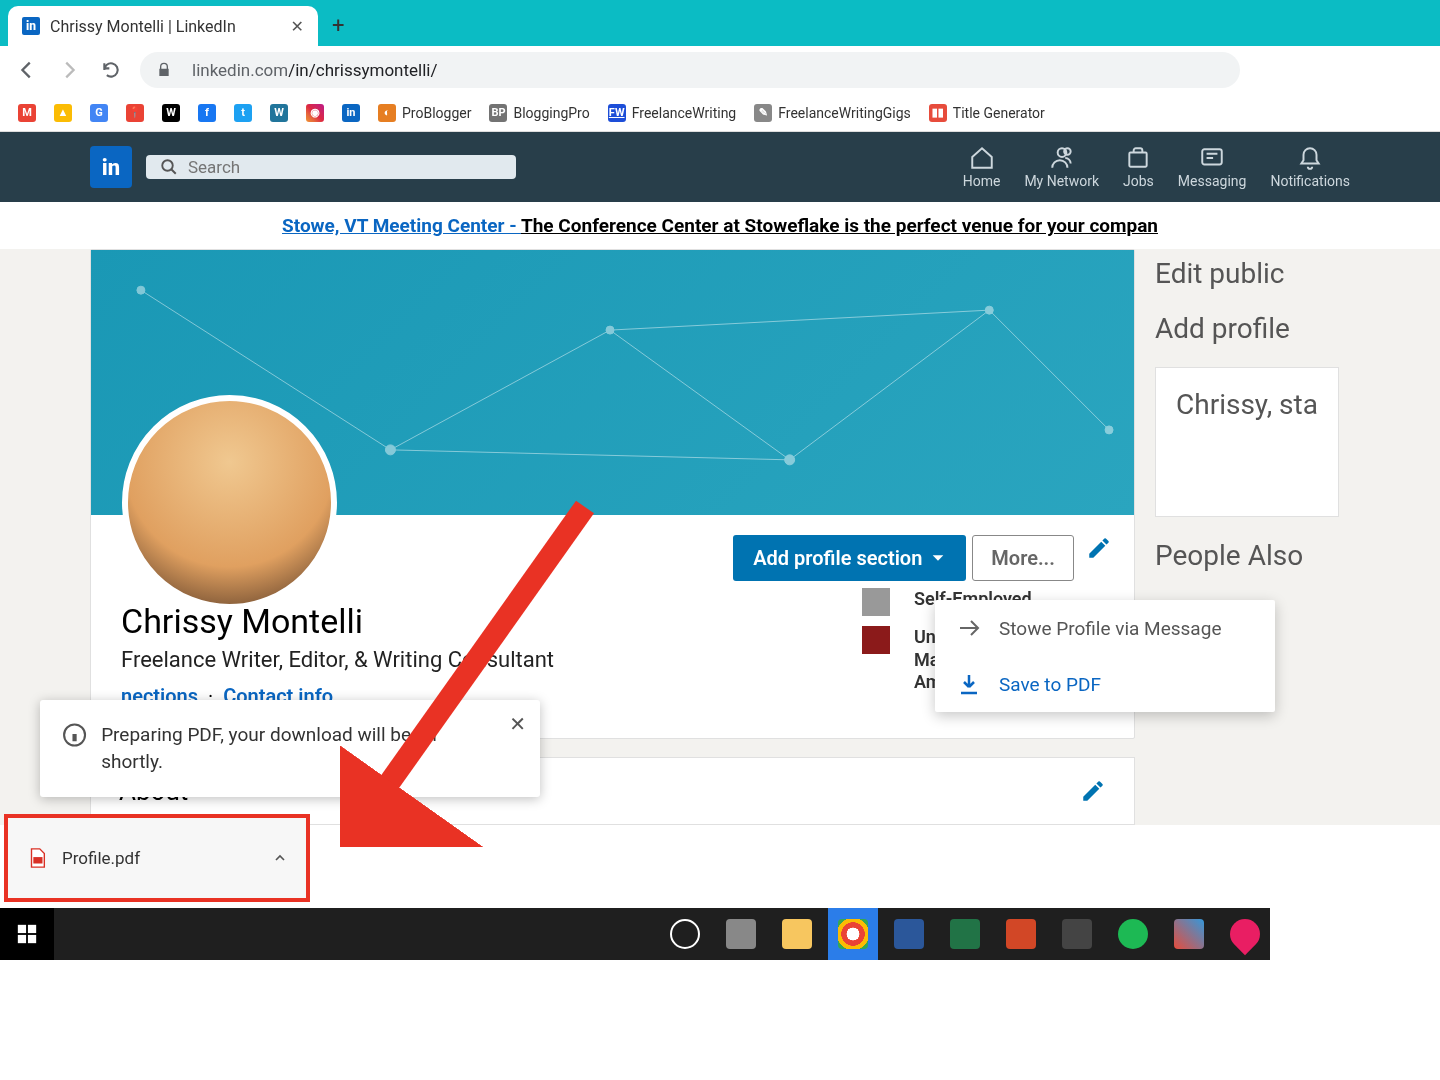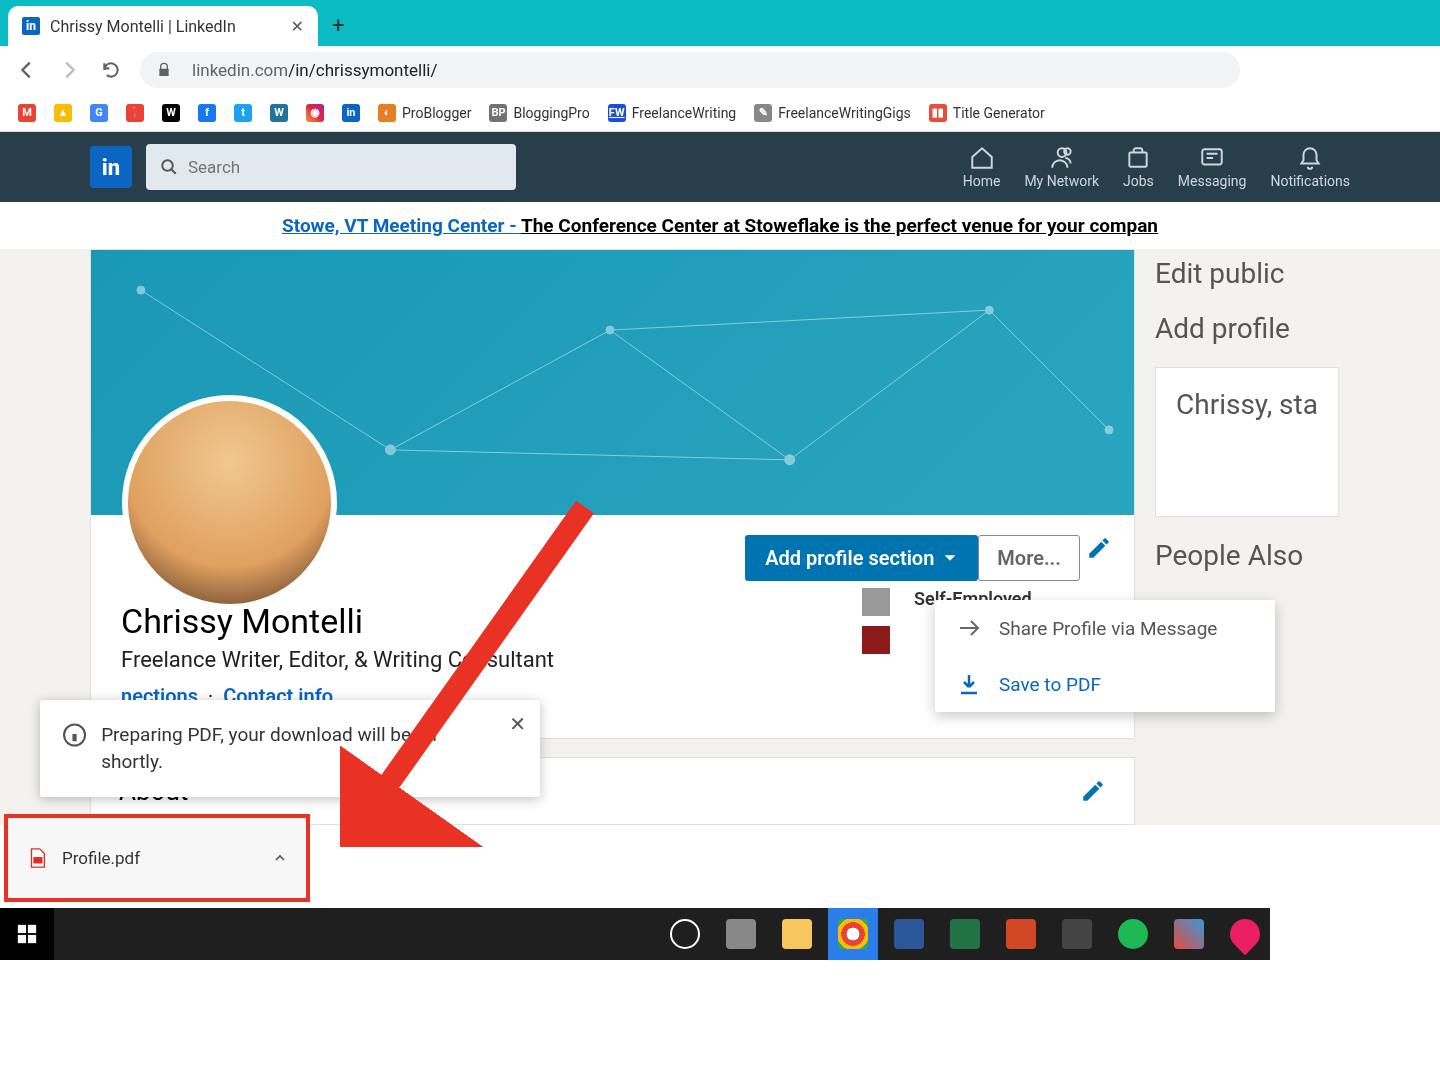--- a/index.html
+++ b/index.html
@@ -20,46 +20,46 @@
 .url-text { color:#202124; }
 .url-text .muted { color:#5f6368; }
 
 .bookmarks { height:38px; display:flex; align-items:center; padding:0 18px; gap:18px; font-size:14px; color:#333; border-bottom:1px solid #ddd; }
 .bm { display:flex; align-items:center; gap:6px; white-space:nowrap; }
 .bm-ic { width:18px; height:18px; border-radius:3px; display:flex; align-items:center; justify-content:center; font-size:11px; font-weight:700; color:#fff; }
 
 
 .li-nav { background:#283e4a; height:70px; display:flex; align-items:center; padding:0 90px 0 90px; gap:14px; }
 .li-logo { width:42px; height:42px; background:#0a66c2; color:#fff; font-weight:800; font-size:22px; display:flex; align-items:center; justify-content:center; border-radius:4px; }
-.li-search { background:#e1e9ee; border-radius:4px; width:370px; height:46px; display:flex; align-items:center; padding:0 14px; gap:10px; color:#5f6368; }
+.li-search { background:#e1e9ee; border-radius:4px; width:370px; height:24px; display:flex; align-items:center; padding:0 14px; gap:10px; color:#5f6368; }
 .li-search input { border:none; background:none; outline:none; font-size:17px; flex:1; }
 .li-nav-items { margin-left:auto; display:flex; gap:24px; }
 .li-nav-item { color:#cdd7dd; display:flex; flex-direction:column; align-items:center; font-size:14px; gap:2px; }
 .li-nav-item svg { width:26px; height:26px; }
 
 .ad-bar { text-align:center; padding:12px 0; font-size:19px; font-weight:700; color:#000; }
 .ad-bar .link { color:#0a66c2; text-decoration:underline; }
 .ad-bar .rest { text-decoration:underline; }
 
 
 .content { background:#f3f2ef; padding:0 0 0 90px; display:flex; gap:20px; }
 .card { background:#fff; width:1045px; border:1px solid #e0e0e0; border-radius:2px; position:relative; }
 .hero { height:265px; background:linear-gradient(135deg,#1a98b5,#2aa5bf); position:relative; overflow:hidden; }
 .avatar { position:absolute; left:122px; top:395px; width:215px; height:215px; border-radius:50%; border:6px solid #fff; background:radial-gradient(circle at 50% 30%,#f0c890 0%,#e0a060 60%,#4a3020 100%); }
-.actions { display:flex; gap:0; justify-content:flex-end; padding:20px 22px 10px; }
+.actions { display:flex; gap:6px; justify-content:flex-end; padding:20px 22px 10px; }
 .btn-primary { background:#0073b1; color:#fff; font-size:20px; font-weight:600; padding:10px 20px; border:none; border-radius:3px; display:flex; align-items:center; gap:8px; }
 .btn-outline { background:#fff; color:#666; font-size:20px; font-weight:600; padding:10px 18px; border:1px solid #888; border-radius:3px; }
 .pencil { color:#0073b1; width:26px; height:26px; margin-left:6px; }
 .prof-body { padding:10px 30px 30px; }
 .prof-name { font-size:34px; font-weight:400; color:#000; }
 .prof-title { font-size:22px; color:#222; margin-top:6px; }
 .meta { margin-top:12px; font-size:20px; }
 .meta .ci { color:#0a66c2; font-weight:600;margin-top:29px; }
 .side-exp { position:absolute; right:30px; top:338px; font-size:18px; color:#333; }
-.side-exp .row { display:flex; gap:24px; margin-bottom:10px; align-items:flex-start;text-align:center; }
+.side-exp .row { display:flex; gap:24px; margin-bottom:10px; align-items:flex-start; }
 .side-exp .sq { width:28px; height:28px; background:#999; }
 .side-exp .sq.um { background:#8b1a1a; }
 
 .about-card { background:#fff; width:1045px; border:1px solid #e0e0e0; margin-top:18px; padding:18px 28px; display:flex; justify-content:space-between; align-items:center; }
 .about-card h2 { font-size:26px; font-weight:400; }
 
 
 .rail { padding-top:8px; display:flex; flex-direction:column; gap:22px; font-size:28px; color:#555; }
 .rail .hd { font-weight:400; }
 .rail-card { background:#fff; border:1px solid #e0e0e0; padding:20px; min-height:150px; }
@@ -298,21 +298,21 @@
   </div>
 </div>
 
 <div class="avatar"></div>
 
 <div class="dd-menu">
   <div class="dd-item">
     <svg width="24" height="24" viewBox="0 0 24 24" fill="none" stroke="#666" stroke-width="2">
         <path d="M14 5l7 7-7 7M21 12H3"></path>
       </svg>
-    <span>Share Profile via Message</span>
+    <span>Stowe Profile via Message</span>
   </div>
   <div class="dd-item save">
     <svg width="24" height="24" viewBox="0 0 24 24" fill="none" stroke="#0a66c2" stroke-width="2.5">
         <path d="M12 3v12m0 0l-5-5m5 5l5-5M4 21h16"></path>
       </svg>
     <span>Save to PDF</span>
   </div>
 </div>
 
 <div class="toast">

